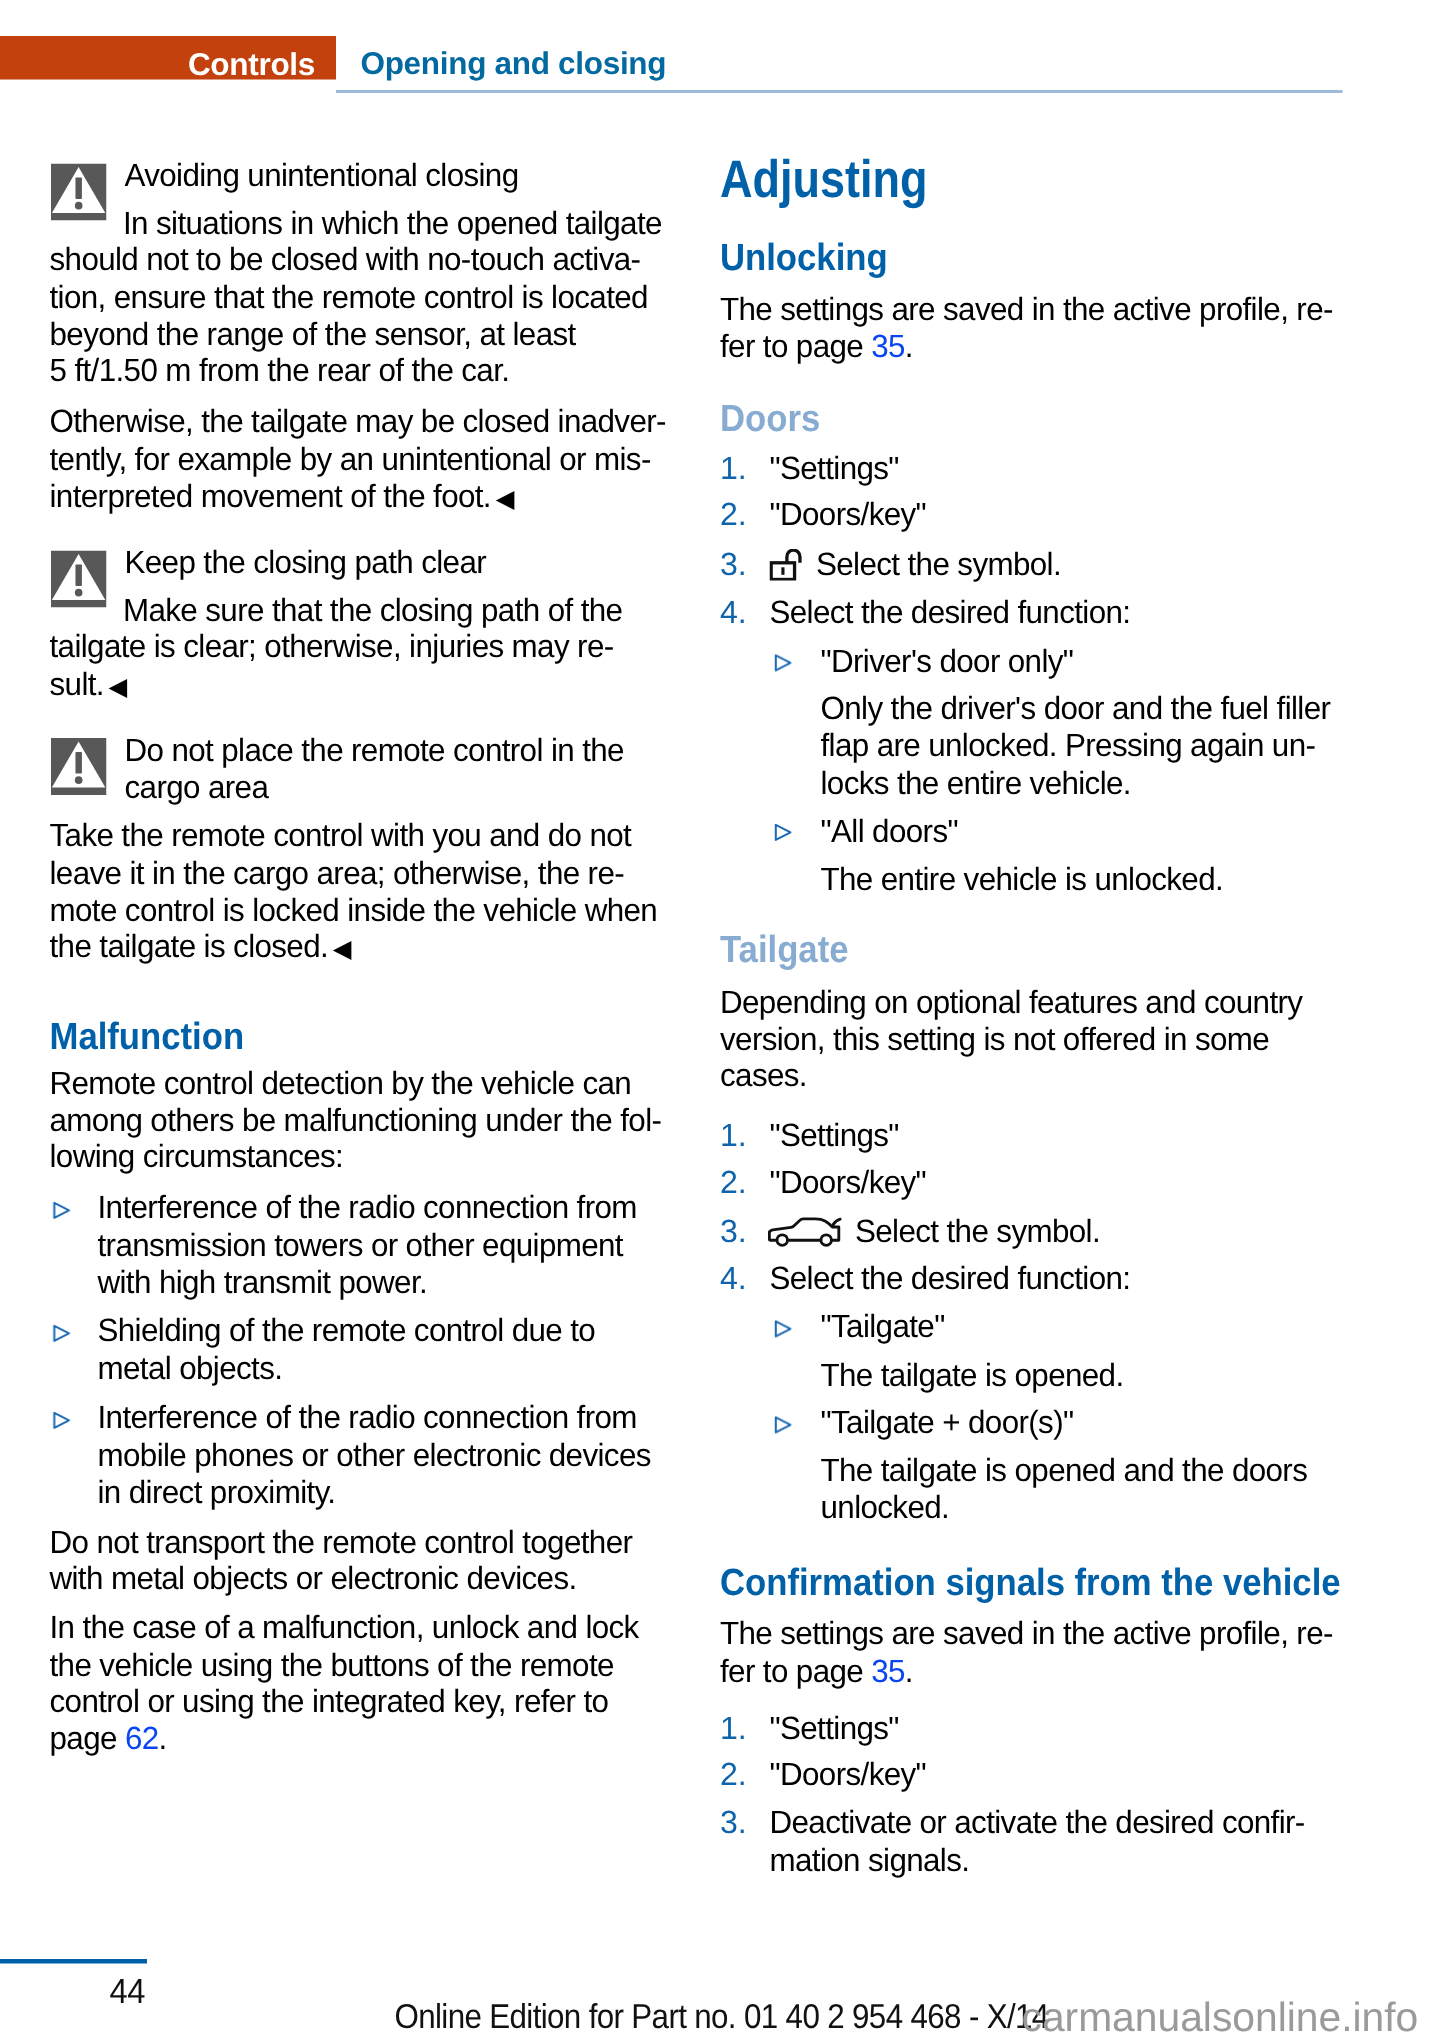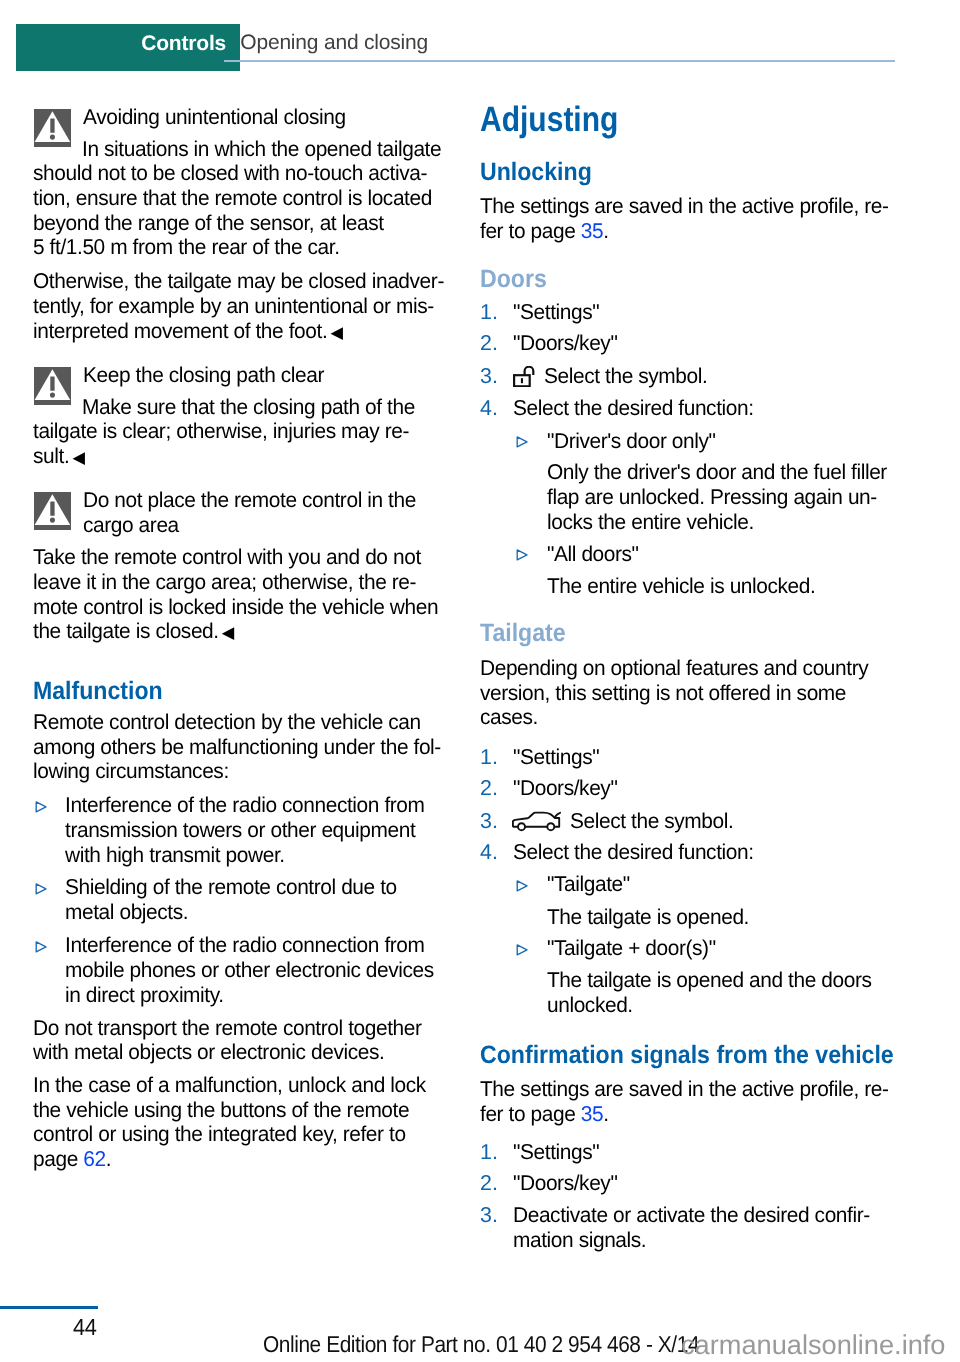--- a/index.html
+++ b/index.html
@@ -2,24 +2,24 @@
 <html><head>
 <meta charset="utf-8">
 <style>
   html,body{margin:0;padding:0;}
   body{width:960px;height:1362px;background:#ffffff;
        font-family:"Liberation Sans",sans-serif;position:relative;overflow:hidden;
        -webkit-font-smoothing:antialiased;text-rendering:geometricPrecision;}
   .page{position:absolute;left:0;top:0;width:960px;height:1362px;overflow:hidden;}
 
   
-  .hdr-tab{position:absolute;left:16px;top:23.9px;width:223.8px;height:47px;background:#0f766e;}
+  .hdr-tab{position:absolute;left:0;top:23.9px;width:223.8px;height:29px;background:#c2410c;}
   .hdr-tab-label{position:absolute;right:13.8px;top:9.3px;color:#ffffff;font-weight:bold;
                  font-size:21px;line-height:21px;letter-spacing:-0.2px;transform:translateZ(0);}
-  .hdr-section{position:absolute;left:240.3px;top:32.2px;color:#404040;font-weight:normal;
+  .hdr-section{position:absolute;left:240.3px;top:32.2px;color:#0369a1;font-weight:bold;
                font-size:21px;line-height:21px;letter-spacing:-0.2px;transform:translateZ(0);}
   .hdr-rule{position:absolute;left:223.8px;top:60.3px;width:671.2px;height:2px;background:#9cb9d9;}
 
   
   .ln{position:absolute;white-space:pre;font-size:21.4px;line-height:24px;color:#000;
       letter-spacing:-0.42px;transform:scaleX(0.977) translateZ(0);transform-origin:0 0;}
   .h1{position:absolute;white-space:pre;font-size:35.2px;line-height:38px;color:#0061a9;
       font-weight:bold;letter-spacing:0px;transform:scaleX(0.853) translateZ(0);transform-origin:0 0;}
   .h2{position:absolute;white-space:pre;font-size:25.2px;line-height:28px;color:#0061a9;
       font-weight:bold;letter-spacing:0px;transform:scaleX(0.918) translateZ(0);transform-origin:0 0;}

